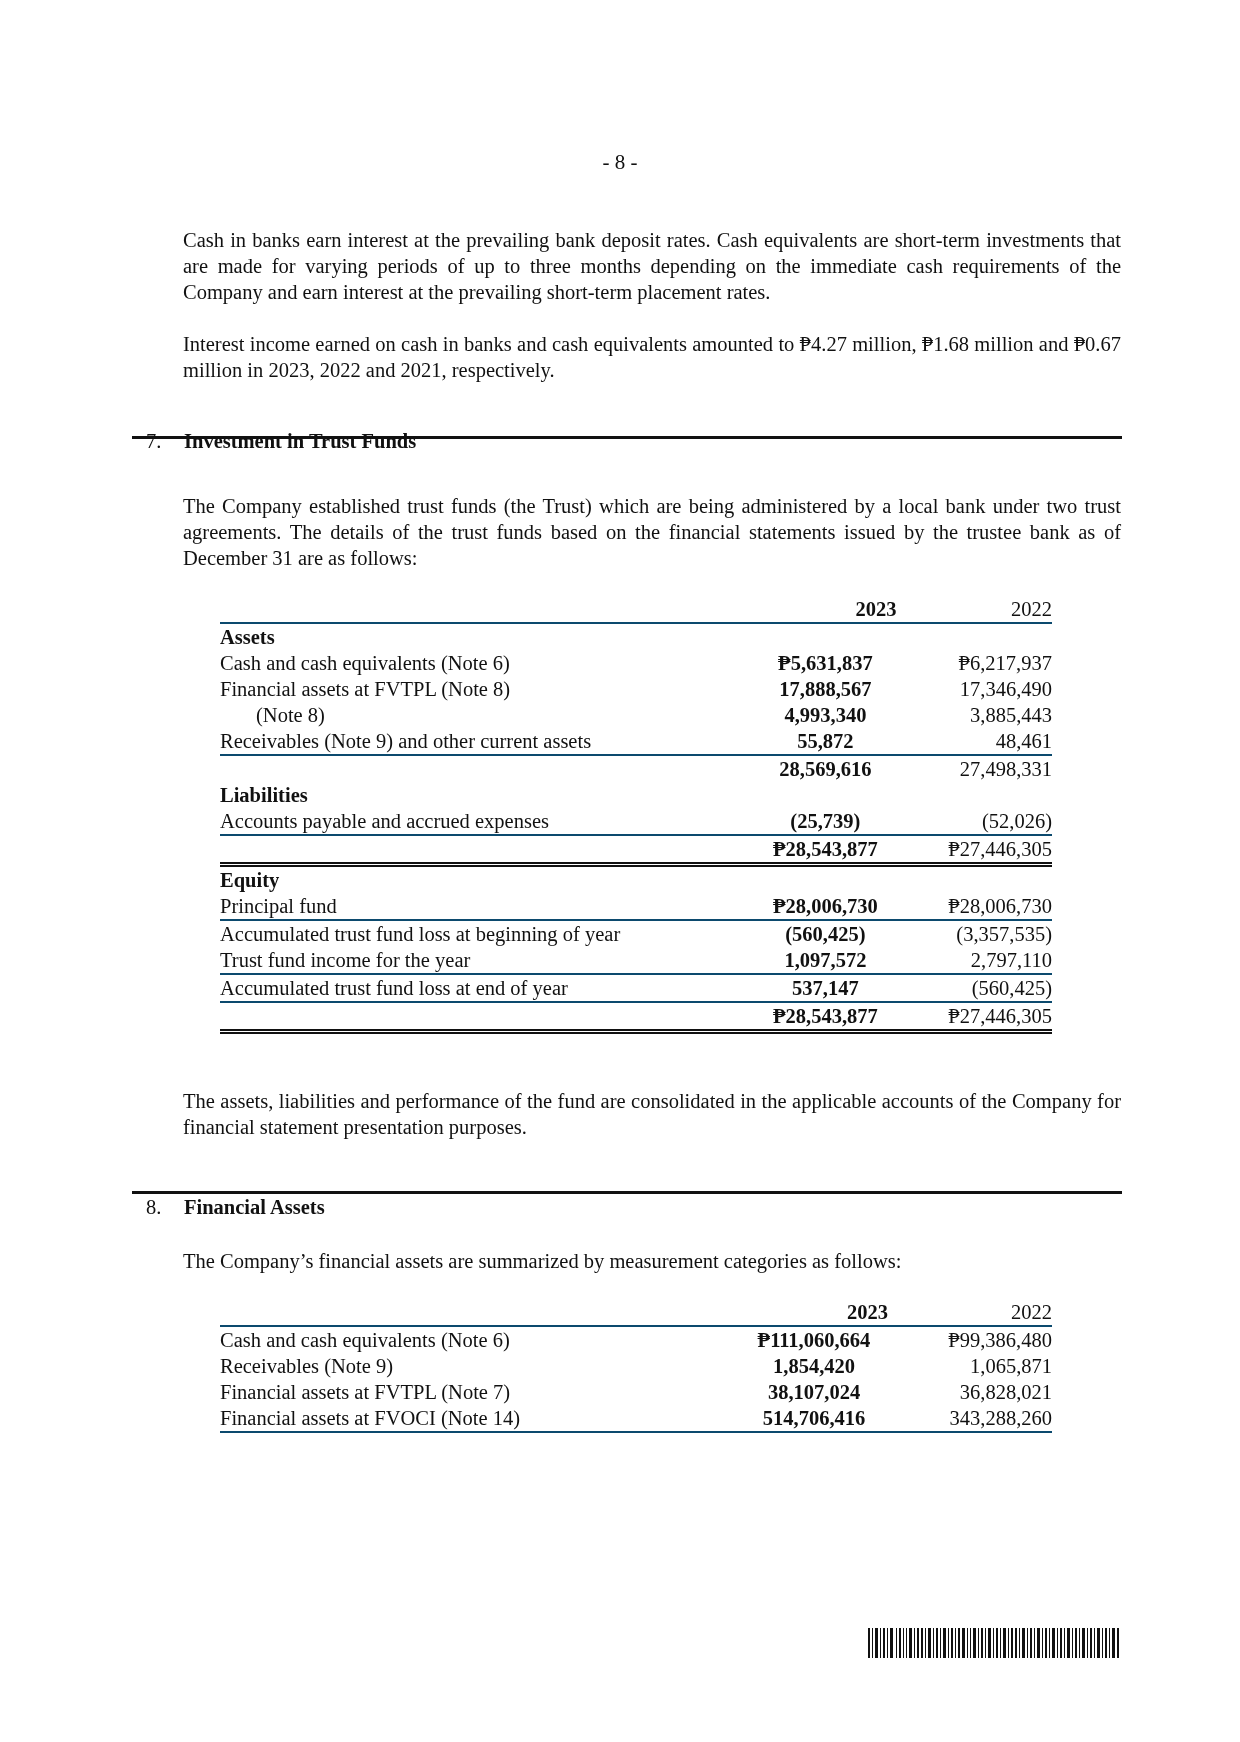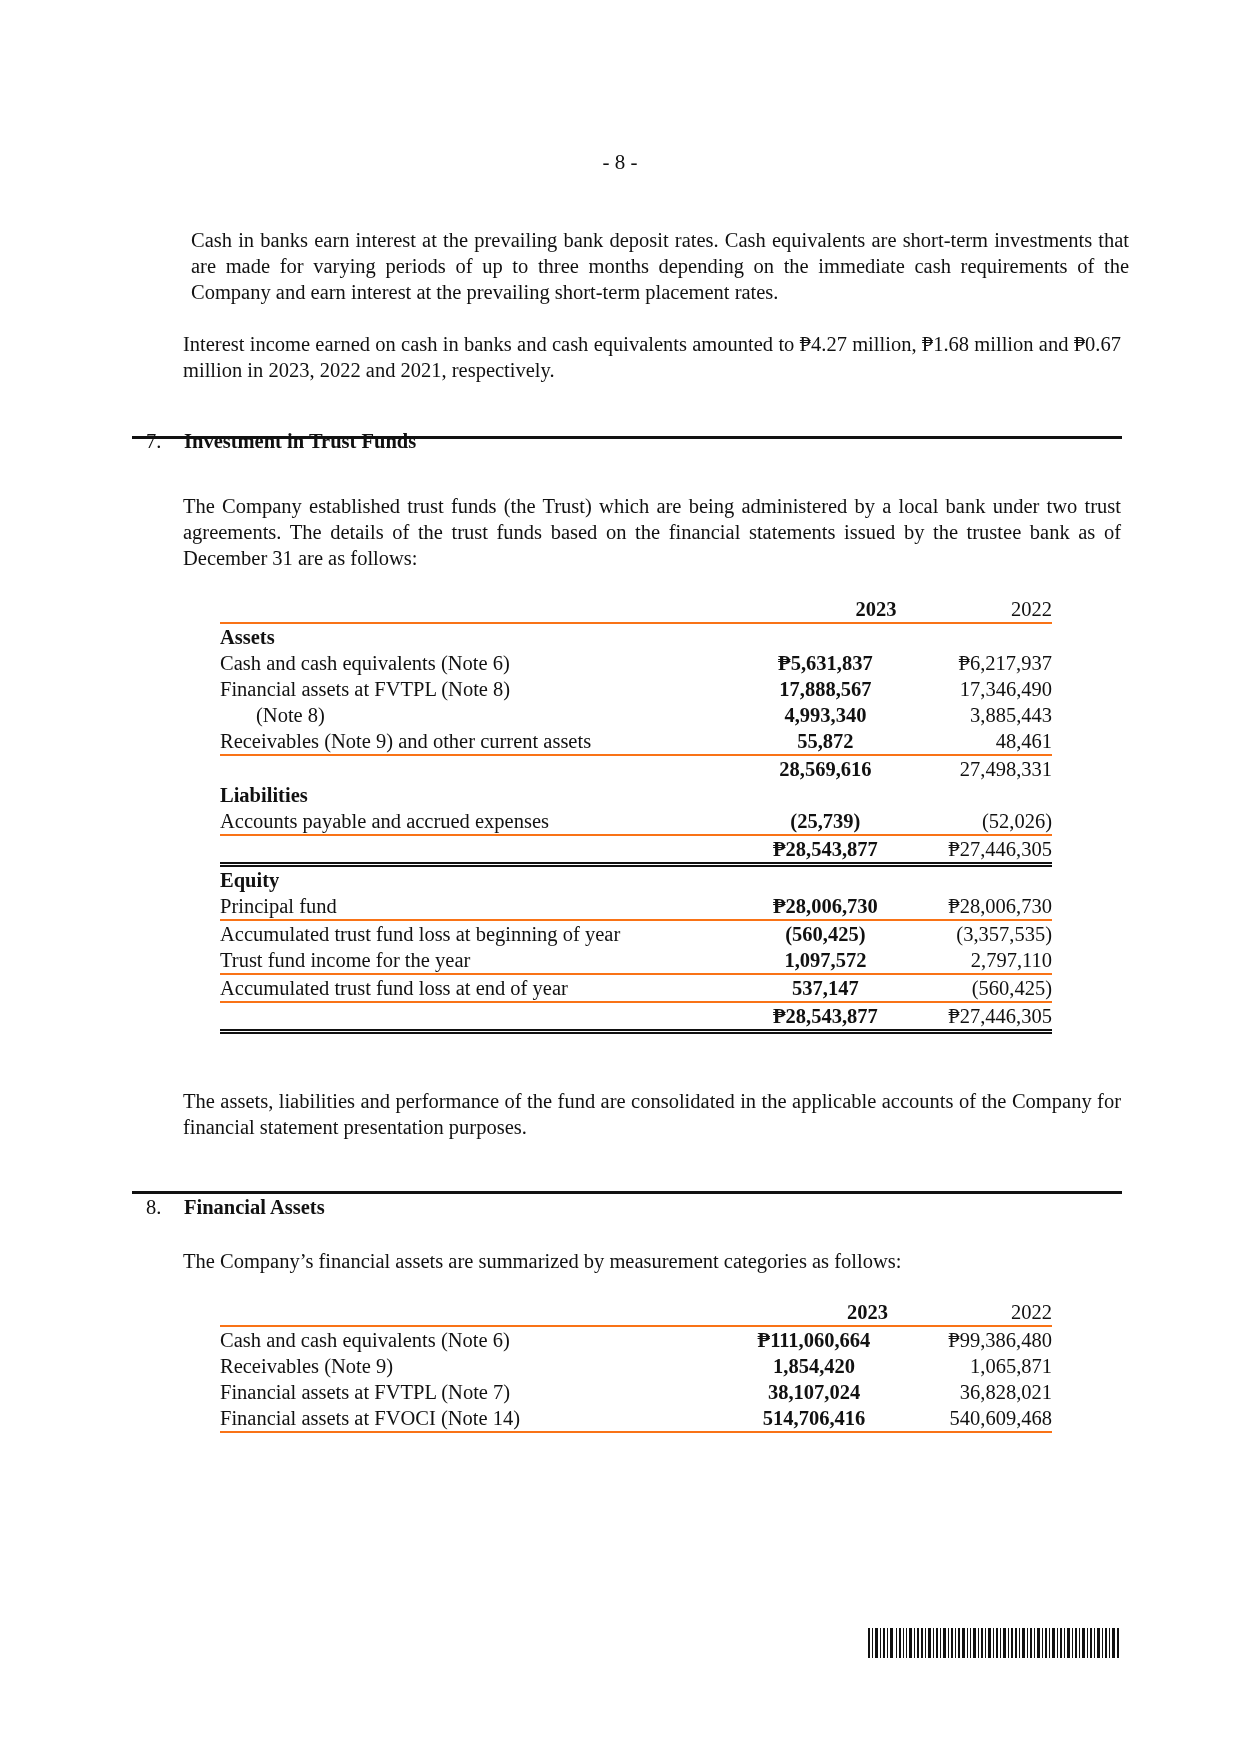--- a/index.html
+++ b/index.html
@@ -14,30 +14,30 @@
   .heading .num { font-weight:normal; display:inline-block; width:38px; }
   table.fin { position:absolute; left:220px; width:832px; border-collapse:collapse; font-size:20.5px; }
   table.fin td { padding:0; height:26px; line-height:26px; vertical-align:bottom; white-space:nowrap; }
   table.fin td.lbl { width:520px; }
   table.fin td.v23 { width:148px; text-align:center; font-weight:bold; }
   table.fin td.v22 { width:164px; text-align:right; }
   table.fin td.indent { padding-left:36px; }
   table.fin tr.sec td.lbl { font-weight:bold; }
   table.fin td.hdr23 { text-align:right; font-weight:bold; }
   table.fin td.hdr22 { text-align:right; }
-  .bb td { border-bottom:2px solid #f97316; }
+  .bb td { border-bottom:2px solid #0c4a6e; }
   .bbdbl td { border-bottom:5px double #111; }
   .barcode { left:866px; top:1624px; width:256px; height:34px; }
 </style>
 </head>
 <body>
 
 <div class="abs pagenum">- 8 -</div>
 
-<div class="abs para" style="top:227px;margin-left:8px;">
+<div class="abs para" style="top:227px;">
   <p>Cash in banks earn interest at the prevailing bank deposit rates.  Cash equivalents are short-term investments that are made for varying periods of up to three months depending on the immediate cash requirements of the Company and earn interest at the prevailing short-term placement rates.</p>
 </div>
 <div class="abs para" style="top:331px;">
   <p>Interest income earned on cash in banks and cash equivalents amounted to ₱4.27 million, ₱1.68 million and ₱0.67 million in 2023, 2022 and 2021, respectively.</p>
 </div>
 
 <div class="abs rule" style="top:436px;"></div>
 <div class="abs heading" style="top:430px;">
   <span class="num">7.</span><span>Investment in Trust Funds</span>
 </div>
@@ -160,21 +160,21 @@
     <td class="v22">1,065,871</td>
   </tr>
   <tr>
     <td class="lbl">Financial assets at FVTPL (Note 7)</td>
     <td class="v23">38,107,024</td>
     <td class="v22">36,828,021</td>
   </tr>
   <tr class="bb">
     <td class="lbl">Financial assets at FVOCI (Note 14)</td>
     <td class="v23">514,706,416</td>
-    <td class="v22">540,609,468</td>
+    <td class="v22">343,288,260</td>
   </tr>
 </tbody>
   </table>
 
 <div class="abs barcode">
   <svg width="256" height="34" viewBox="0 0 256 34" xmlns="http://www.w3.org/2000/svg">
     <rect x="0" y="0" width="256" height="34" fill="#fff"></rect>
     <g fill="#111">
       <rect x="2" y="4" width="2" height="30"></rect>
         <rect x="6" y="4" width="1" height="30"></rect>

